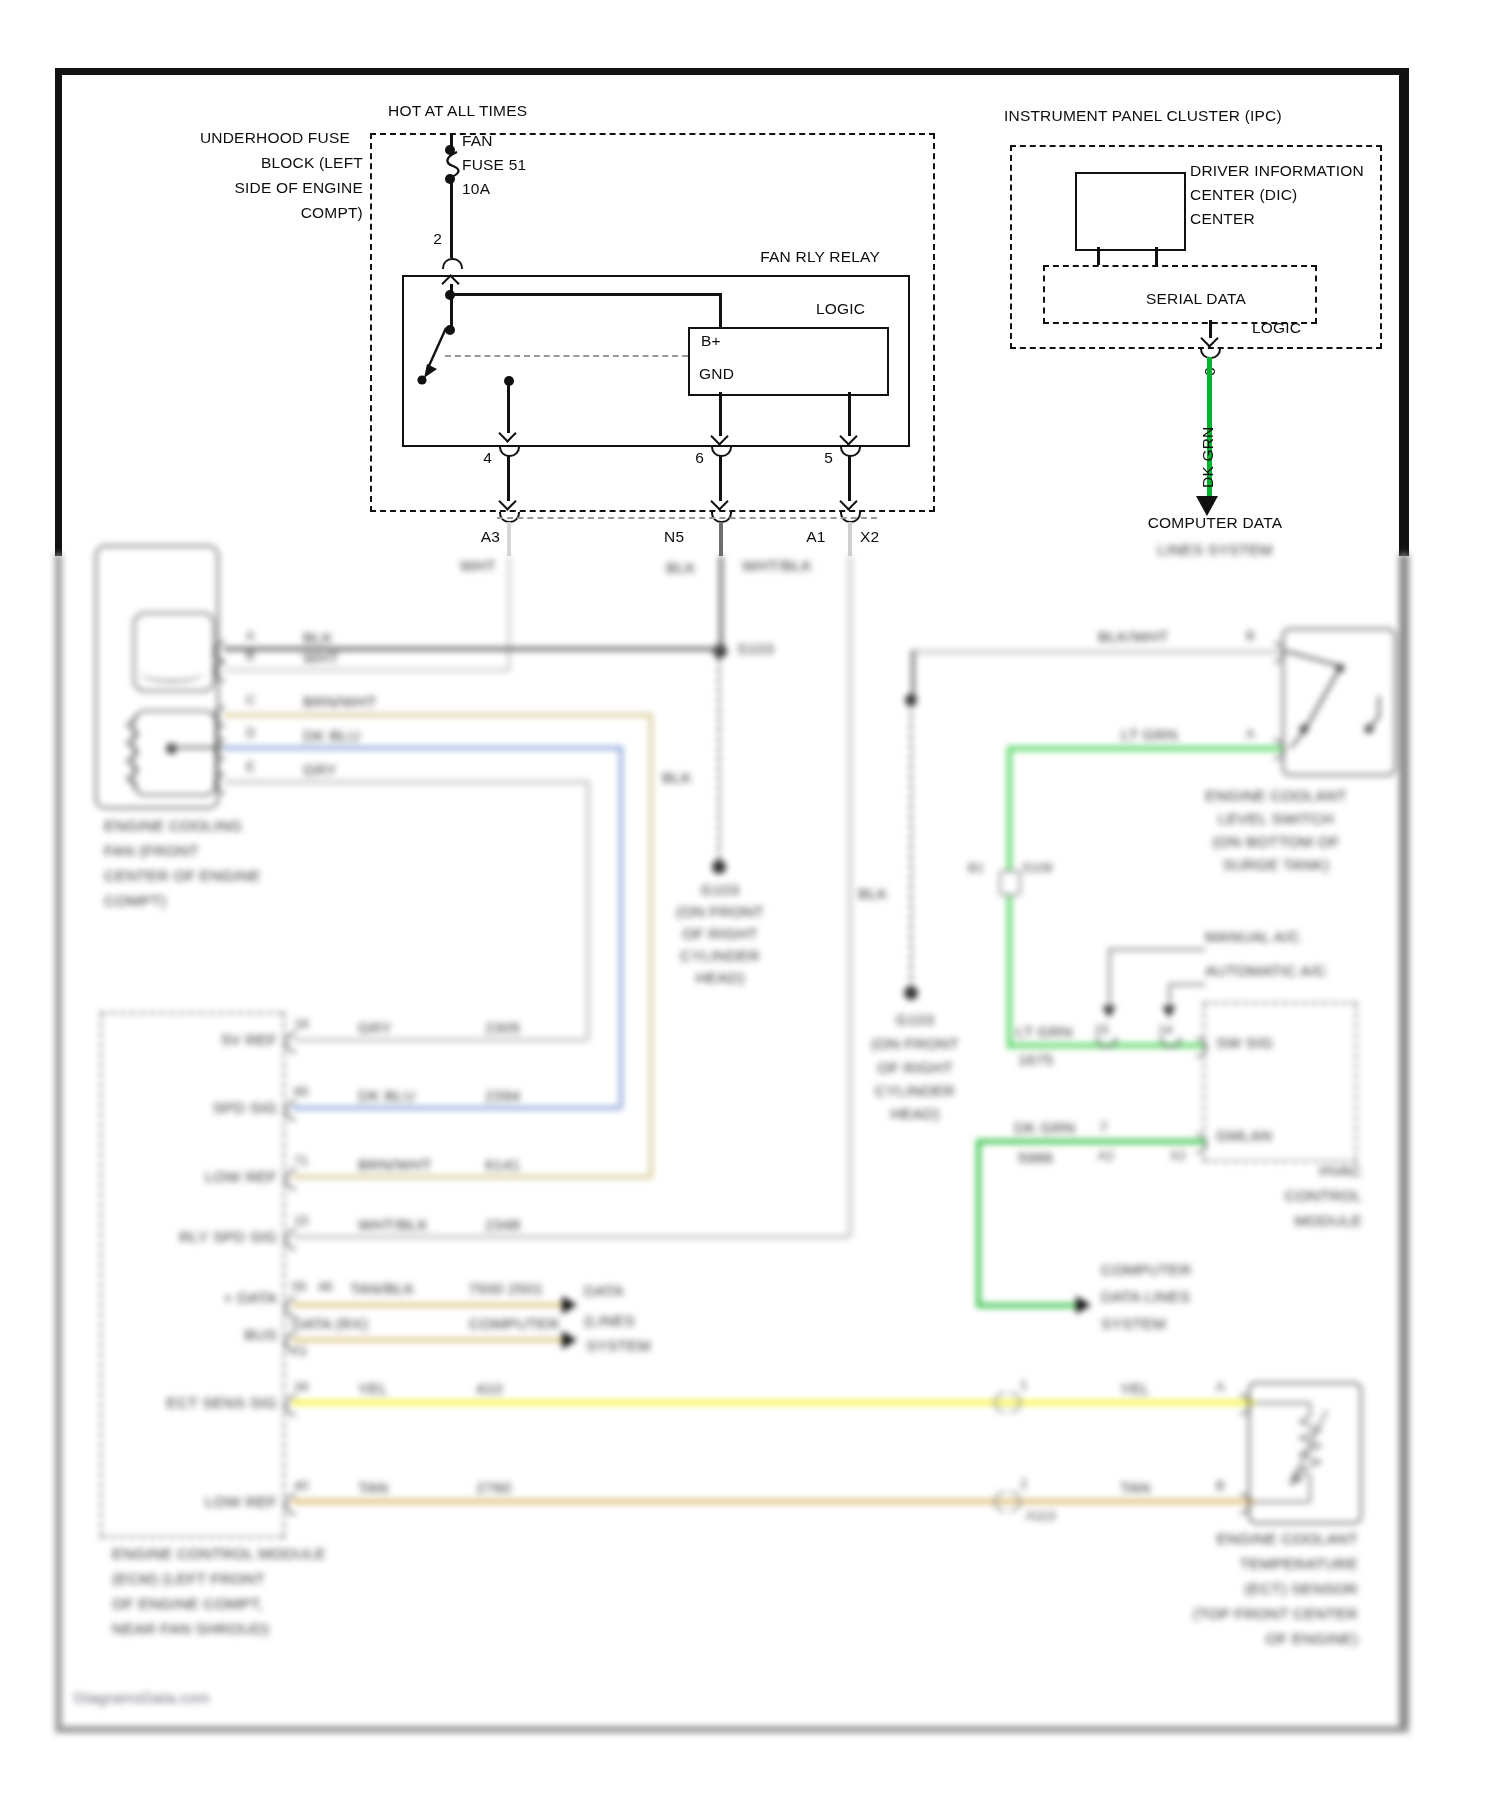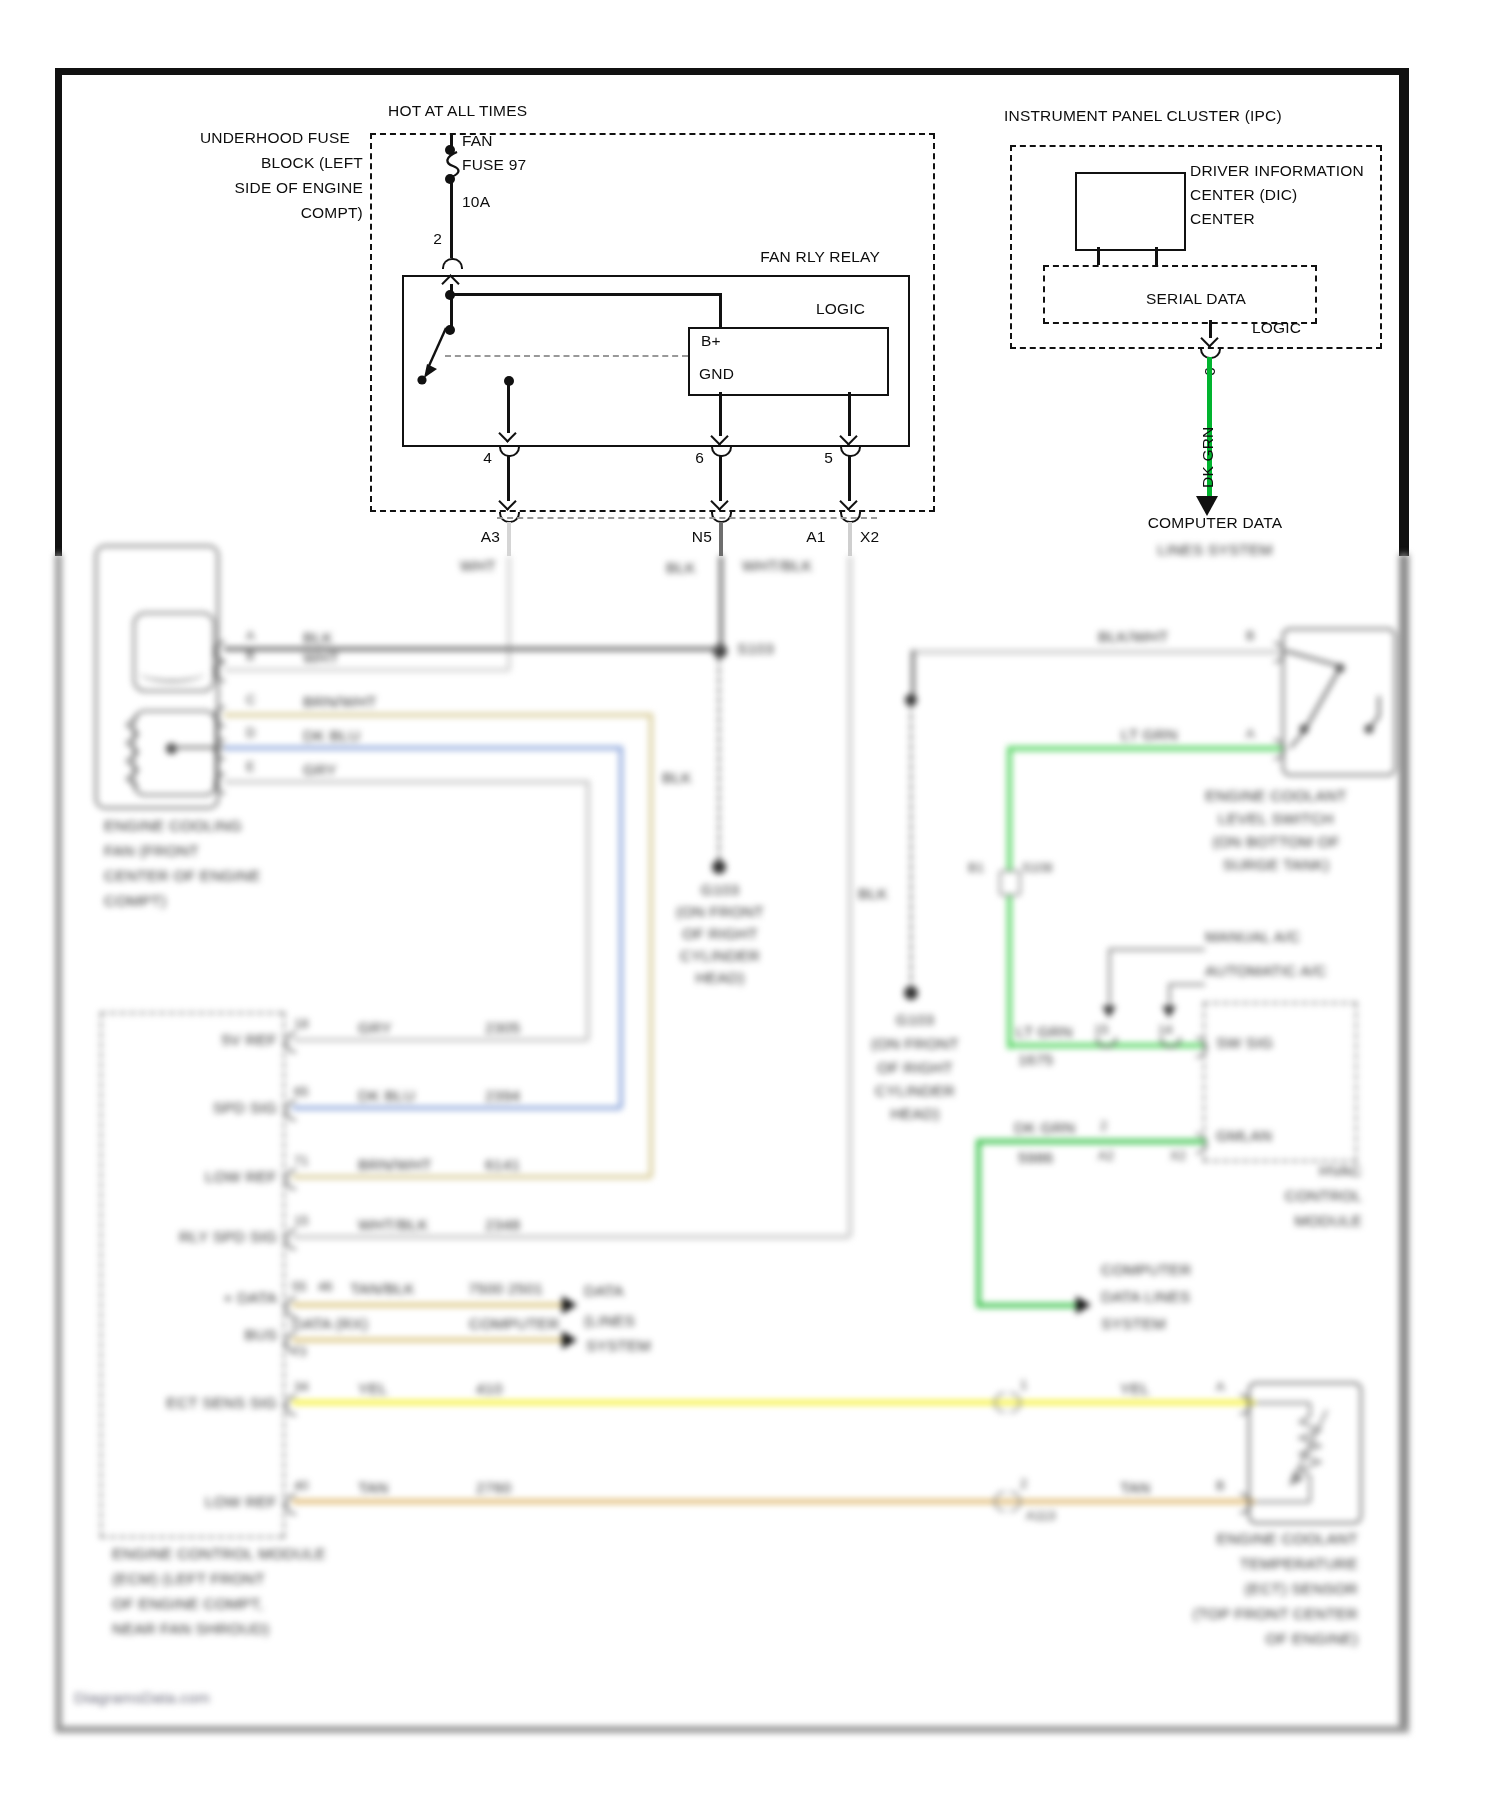--- a/index.html
+++ b/index.html
@@ -45,22 +45,22 @@
   <div class="db" style="left:370px;top:133px;width:561px;height:375px;"></div>
 
   <div class="v" style="left:450px;top:133px;height:15px;"></div>
   <div class="dot" style="left:445px;top:145px;width:10px;height:10px;"></div>
   <svg style="position:absolute;left:441px;top:151px;" width="20" height="28" viewBox="0 0 20 28">
       <path d="M16 1 C4 6 4 12 12 15 C20 18 20 24 6 27" stroke="#111" stroke-width="2.3" fill="none"></path>
     </svg>
   <div class="dot" style="left:445px;top:174px;width:10px;height:10px;"></div>
   <div class="v" style="left:450px;top:182px;height:76px;"></div>
   <div class="t" style="left:462px;top:131px;">FAN</div>
-  <div class="t" style="left:462px;top:155px;">FUSE 97</div>
-  <div class="t" style="left:462px;top:179px;margin-top:13px;">10A</div>
+  <div class="t" style="left:462px;top:155px;">FUSE 51</div>
+  <div class="t" style="left:462px;top:179px;">10A</div>
   <div class="t" style="left:418px;top:229px;width:24px;text-align:right;">2</div>
   <div class="cap" style="left:442px;top:258px;"></div>
 
   <div class="t" style="left:580px;top:247px;width:300px;text-align:right;">FAN RLY RELAY</div>
   <div class="b" style="left:402px;top:275px;width:504px;height:168px;"></div>
   <div class="t" style="left:816px;top:299px;">LOGIC</div>
   <div class="b" style="left:688px;top:327px;width:197px;height:65px;"></div>
   <div class="t" style="left:701px;top:331px;">B+</div>
   <div class="t" style="left:699px;top:364px;">GND</div>
 
@@ -94,21 +94,21 @@
   <div class="v" style="left:719px;top:455px;height:46px;"></div>
   <div class="cvD" style="left:713px;top:495px;"></div>
   <div class="cup" style="left:711px;top:512px;"></div>
   <div class="cup" style="left:840px;top:446px;"></div>
   <div class="t" style="left:813px;top:448px;width:20px;text-align:right;">5</div>
   <div class="v" style="left:848px;top:455px;height:46px;"></div>
   <div class="cvD" style="left:842px;top:495px;"></div>
   <div class="cup" style="left:840px;top:512px;"></div>
   <div class="dh" style="left:497px;top:517px;width:380px;border-color:#999;"></div>
   <div class="t" style="left:452px;top:527px;width:48px;text-align:right;">A3</div>
-  <div class="t" style="left:664px;top:527px;width:48px;text-align:right;">N5</div>
+  <div class="t" style="left:664px;top:527px;width:48px;">N5</div>
   <div class="t" style="left:792px;top:527px;width:48px;text-align:center;">A1</div>
   <div class="t" style="left:860px;top:527px;">X2</div>
   <div class="v" style="left:507px;top:522px;height:34px;width:3.5px;background:#D5D5D5;"></div>
   <div class="v" style="left:719px;top:522px;height:34px;width:3.5px;background:#6e6e6e;"></div>
   <div class="v" style="left:848px;top:522px;height:34px;width:3.5px;background:#CFCFCF;"></div>
 
   <div class="t" style="left:1004px;top:106px;">INSTRUMENT PANEL CLUSTER (IPC)</div>
   <div class="db" style="left:1010px;top:145px;width:368px;height:200px;"></div>
   <div class="b" style="left:1075px;top:172px;width:107px;height:75px;"></div>
   <div class="t" style="left:1190px;top:161px;">DRIVER INFORMATION</div>

